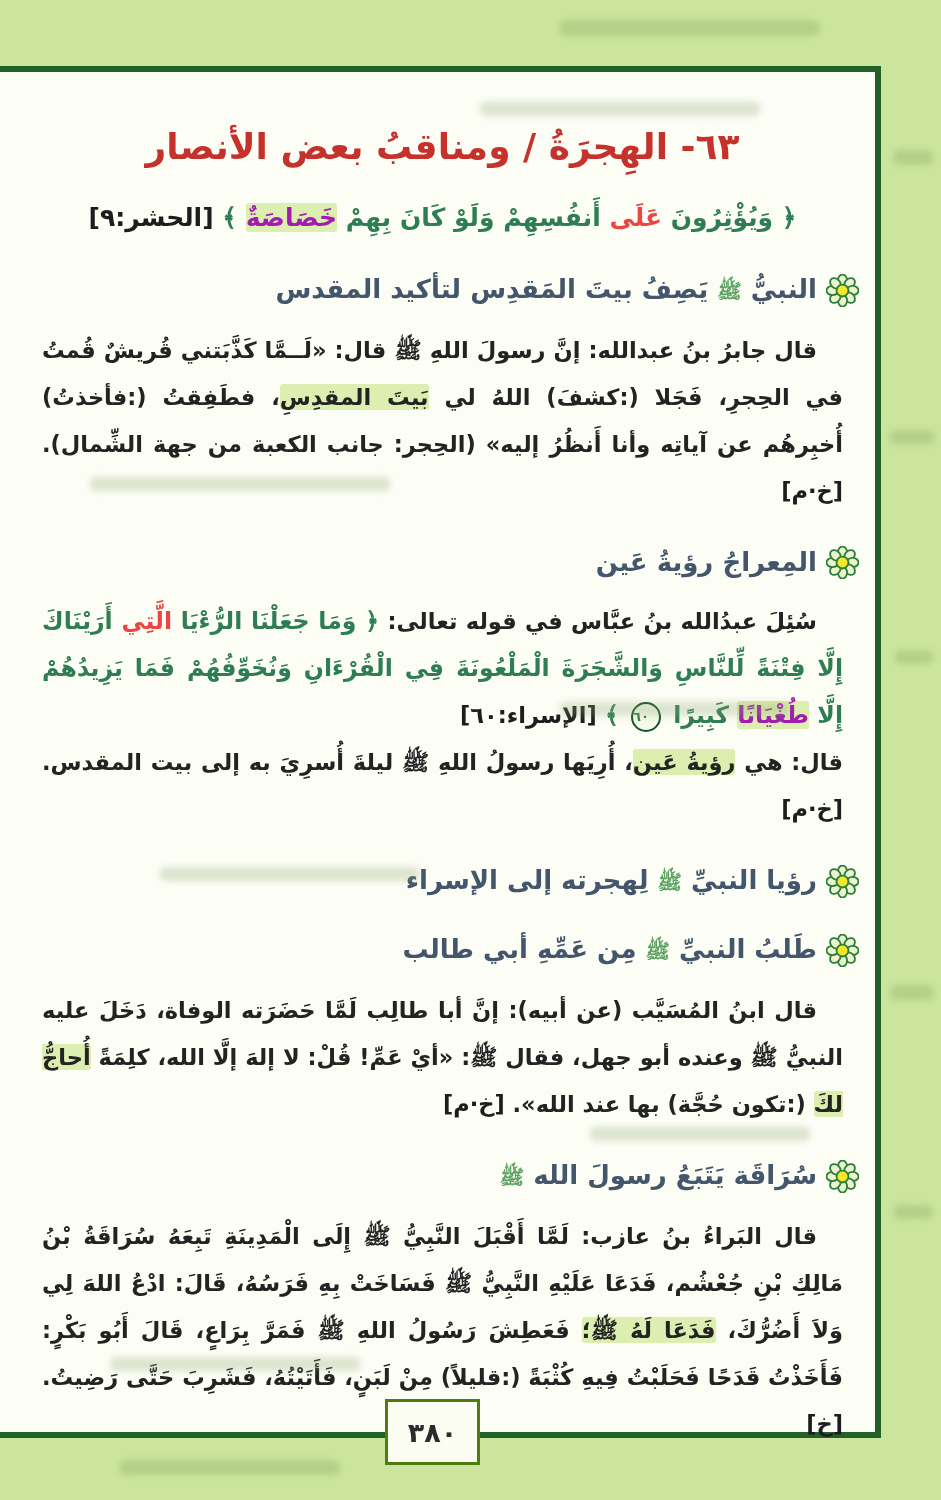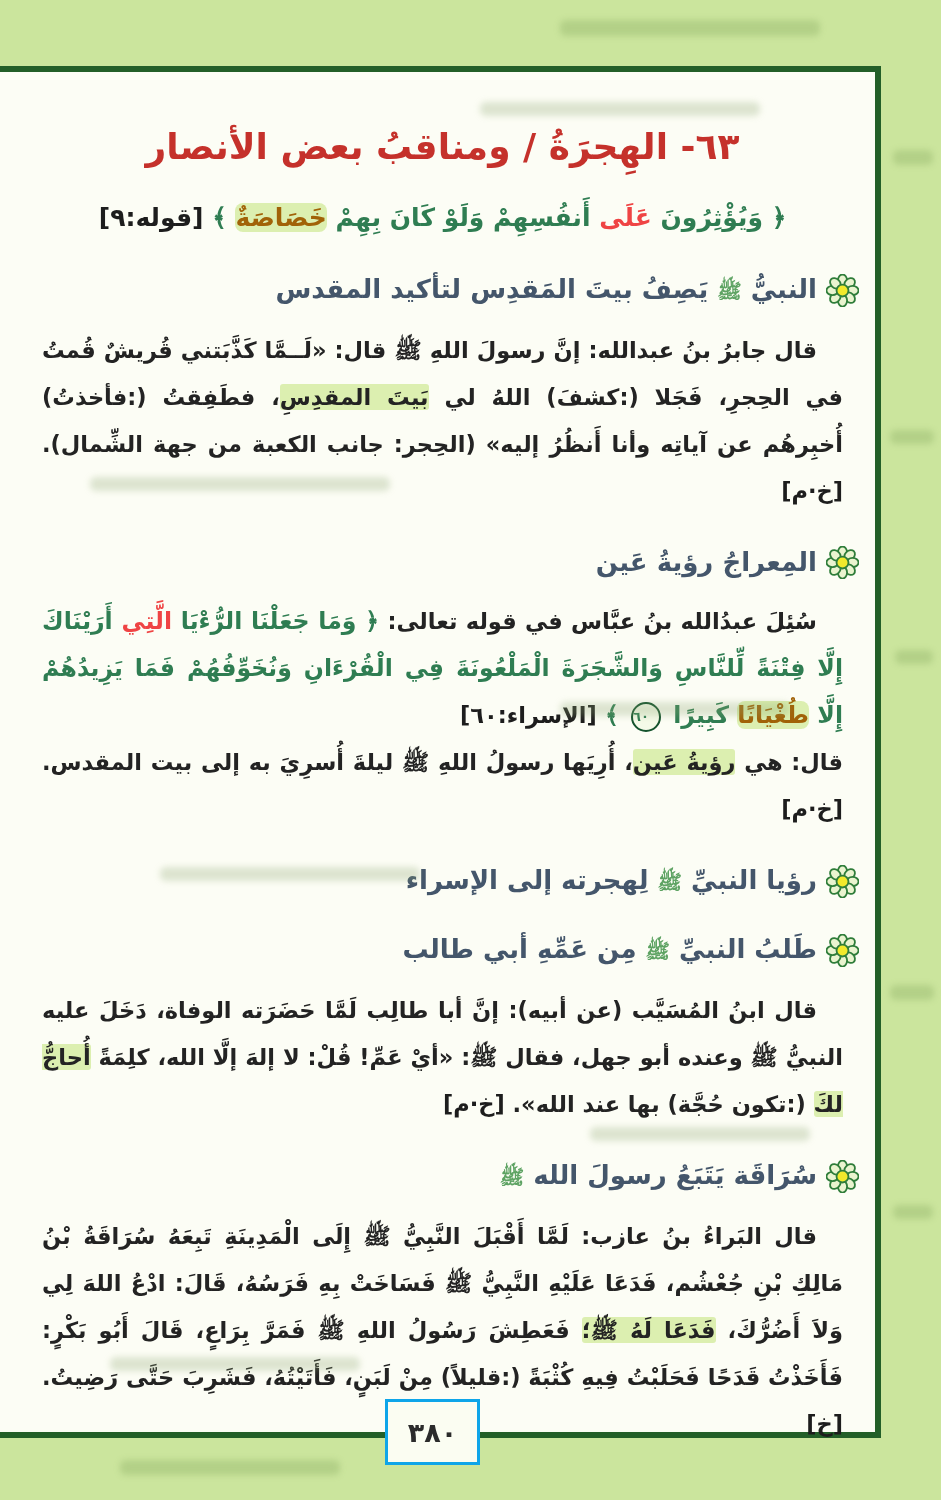--- a/index.html
+++ b/index.html
@@ -47,37 +47,37 @@
     margin:16px;
     font-size:22.5px;line-height:47px;font-weight:bold;
     text-align:justify;
     text-indent:26px;
   }
   
   .seg-n{}
   .seg-hl{background:#dcefb0;border-radius:3px;}
   .seg-q{color:#2f7d52;}
   .seg-qp{color:#ef4444;}
-  .seg-qhl{color:#a16207;background:#dcefb0;border-radius:8px;}
+  .seg-qhl{color:#a21caf;background:#dcefb0;border-radius:3px;}
   .seg-ref{color:#1d1d1d;}
   .seg-pb{color:#5ea363;font-size:0.78em;}
   .verse-header .seg-q,.verse-header .seg-qp,.verse-header .seg-qhl{font-size:1.0em;}
   .para .seg-q,.para .seg-qp,.para .seg-qhl{font-size:1.05em;}
   .seg-ay{
     display:inline-block;width:30px;height:30px;box-sizing:border-box;
     border:2px solid #14532d;border-radius:50%;
     color:#2f7d52;font-size:13px;line-height:26px;text-align:left;
     vertical-align:middle;margin:0 4px;text-indent:0;
     background:#f4fae8;
   }
   
   .page-number-box{
     position:absolute;left:385px;top:1399px;width:95px;height:66px;
     box-sizing:border-box;
-    background:#fbfdf2;border:3px solid #0ea5e9;
+    background:#fbfdf2;border:3px solid #4d7c0f;
     display:flex;align-items:center;justify-content:center;
     font-size:27px;font-weight:bold;color:#2b2b2b;
     z-index:4;
   }
   
   .ghost{position:absolute;border-radius:6px;filter:blur(3px);pointer-events:none;z-index:0;}
   .gp{background:rgba(140,165,110,0.28);z-index:3;}
   .gm{background:rgba(95,135,60,0.22);}
 </style>
 </head>
@@ -97,21 +97,21 @@
   <div class="ghost gp" style="left:90px;top:405px;width:300px;height:14px;"></div>
   <div class="ghost gp" style="left:560px;top:630px;width:230px;height:14px;"></div>
   <div class="ghost gp" style="left:160px;top:795px;width:260px;height:14px;"></div>
   <div class="ghost gp" style="left:590px;top:1055px;width:220px;height:14px;"></div>
   <div class="ghost gp" style="left:110px;top:1285px;width:250px;height:14px;"></div>
 
   <div class="content">
 
     <h1 class="chapter-title">٦٣- الهِجرَةُ / ومناقبُ بعض الأنصار</h1>
 
-    <div class="verse-header"><span class="seg-q">﴿ وَيُؤْثِرُونَ </span><span class="seg-qp">عَلَى</span><span class="seg-q"> أَنفُسِهِمْ وَلَوْ كَانَ بِهِمْ </span><span class="seg-qhl">خَصَاصَةٌ</span><span class="seg-q"> ﴾ </span><span class="seg-ref">[قوله:٩]</span></div>
+    <div class="verse-header"><span class="seg-q">﴿ وَيُؤْثِرُونَ </span><span class="seg-qp">عَلَى</span><span class="seg-q"> أَنفُسِهِمْ وَلَوْ كَانَ بِهِمْ </span><span class="seg-qhl">خَصَاصَةٌ</span><span class="seg-q"> ﴾ </span><span class="seg-ref">[الحشر:٩]</span></div>
 
     <div class="section-heading">
       <svg class="flower" width="33" height="33" viewBox="0 0 36 36">
         <g transform="rotate(0 18 18)">
             <ellipse cx="18" cy="7" rx="5" ry="6.5" fill="#eaf4cf" stroke="#2f7d3a" stroke-width="2"></ellipse>
           </g>
         <g transform="rotate(45 18 18)">
             <ellipse cx="18" cy="7" rx="5" ry="6.5" fill="#eaf4cf" stroke="#2f7d3a" stroke-width="2"></ellipse>
           </g>
         <g transform="rotate(90 18 18)">

